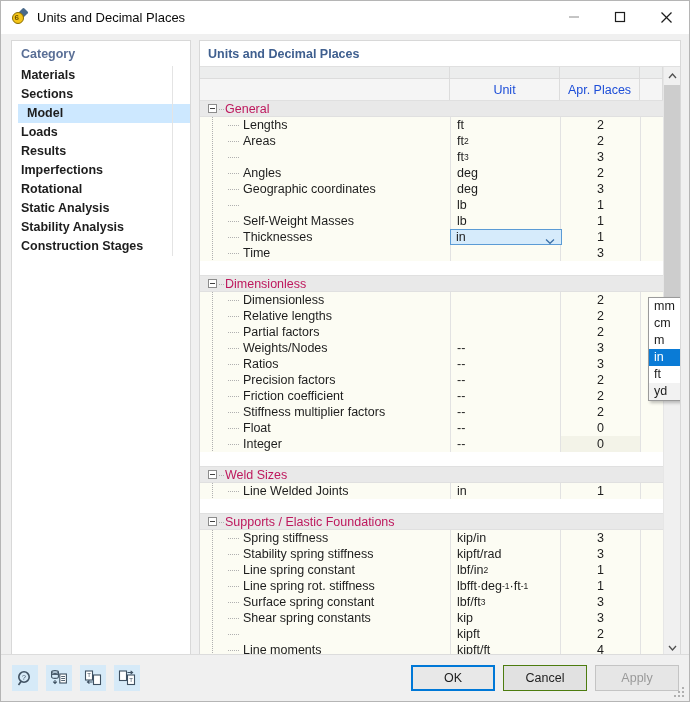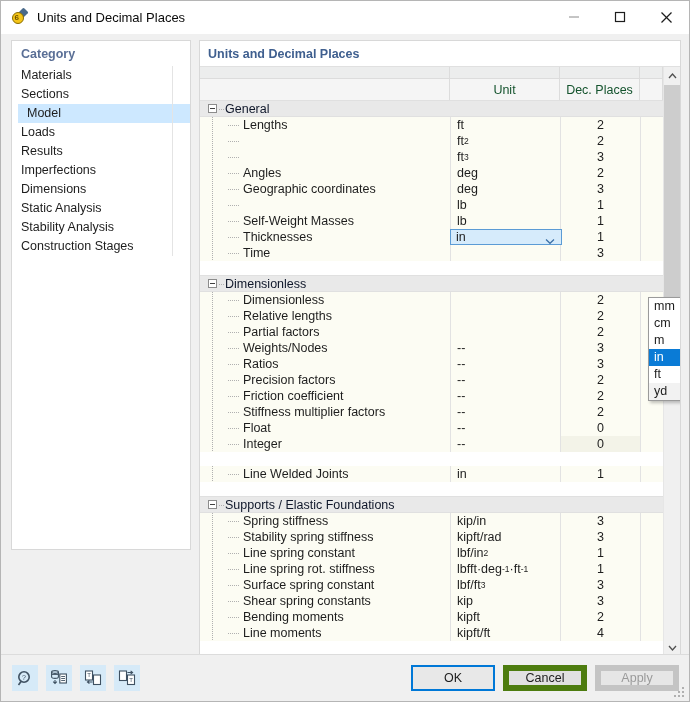--- a/index.html
+++ b/index.html
@@ -71,33 +71,33 @@
   .body-area {
     flex: 1 1 auto;
     position: relative;
     background: #f0f0f0;
     padding: 0;
   }
   
   .category-panel {
     position: absolute;
     left: 10px; top: 6px;
-    width: 180px; height: 510px;
+    width: 180px; height: 615px;
     background: #ffffff;
     border: 1px solid #d8d8d8;
     box-sizing: border-box;
     overflow: hidden;
   }
   .category-header {
     font-size: 12.5px;
     font-weight: bold;
     color: #5a6f96;
     padding: 6px 0 5px 9px;
   }
-  .category-list { position: relative; }
+  .category-list { position: relative; font-weight: bold; }
   .cat-item {
     height: 19px;
     line-height: 19px;
     padding-left: 9px;
     font-size: 12.5px;
     color: #1d1d1d;
     cursor: default;
     white-space: nowrap;
   }
   .cat-item.selected { background: #cde8ff; margin-left: 6px; }
@@ -139,21 +139,21 @@
   }
   .grid-head {
     height: 21px;
     background: #f5f5f5;
     position: relative;
     border-bottom: 1px solid #d3d3d3;
   }
   .hcell {
     position: absolute; top: 0; bottom: 0;
     display: flex; align-items: center; justify-content: center;
-    font-size: 12.5px; color: #14532d;
+    font-size: 12.5px; color: #1d4ed8;
     border-right: 1px solid #dcdcdc;
     box-sizing: border-box;
   }
   .hstrip-cell {
     position: absolute; top: 0; bottom: 0;
     border-right: 1px solid #dcdcdc;
     box-sizing: border-box;
   }
   
   .grid-body {
@@ -216,21 +216,21 @@
     border: 1px solid #8c8c8c;
     background: #ffffff;
     box-sizing: border-box;
   }
   .tree-box::before {
     content: "";
     position: absolute; left: 1px; top: 3px;
     width: 5px; height: 1px;
     background: #404040;
   }
-  .group-label { padding-left: 25px; color: #0f172a; }
+  .group-label { padding-left: 25px; color: #be185d; }
   .child-label { padding-left: 43px; }
   .vline {
     position: absolute;
     left: 12px; top: 0; bottom: 0;
     width: 1px;
     background-image: linear-gradient(to bottom, #b0b0b0 50%, transparent 50%);
     background-size: 1px 2px;
   }
   .hdash {
     position: absolute;
@@ -319,21 +319,21 @@
   .ticon {
     width: 26px; height: 26px;
     background: #d6eaf8;
     display: flex; align-items: center; justify-content: center;
     cursor: default;
   }
   .btns { position: absolute; right: 10px; display: flex; gap: 8px; }
   .btn {
     width: 84px; height: 26px;
     background: #e1e1e1;
-    border: 6px solid #4d7c0f;
+    border: 1px solid #4d7c0f;
     box-sizing: border-box;
     font-size: 12.5px;
     color: #1d1d1d;
     display: flex; align-items: center; justify-content: center;
     cursor: default;
     font-family: "Liberation Sans", sans-serif;
   }
   .btn.primary {
     background: #e8e8e8;
     border: 2px solid #0078d7;
@@ -384,21 +384,21 @@
     <div class="category-panel">
       <div class="category-header">Category</div>
       <div class="category-list" id="category-list">
         <div class="cat-divider"></div>
       <div class="cat-item">Materials</div>
           <div class="cat-item">Sections</div>
           <div class="cat-item selected">Model</div>
           <div class="cat-item">Loads</div>
           <div class="cat-item">Results</div>
           <div class="cat-item">Imperfections</div>
-          <div class="cat-item">Dimensions</div>
+          <div class="cat-item">Rotational</div>
           <div class="cat-item">Static Analysis</div>
           <div class="cat-item">Stability Analysis</div>
           <div class="cat-item">Construction Stages</div>
         </div>
     </div>
 
     <div class="right-panel">
       <div class="panel-title">Units and Decimal Places</div>
 
       <div class="grid-wrap">
@@ -406,21 +406,21 @@
         <div class="grid-head-strip">
           <div class="hstrip-cell" style="left:0;width:250px"></div>
           <div class="hstrip-cell" style="left:250px;width:110px"></div>
           <div class="hstrip-cell" style="left:360px;width:80px"></div>
           <div class="hstrip-cell" style="left:440px;right:17px"></div>
         </div>
 
         <div class="grid-head">
           <div class="hcell" style="left:0;width:250px"></div>
           <div class="hcell" style="left:250px;width:110px">Unit</div>
-          <div class="hcell" style="left:360px;width:80px">Dec. Places</div>
+          <div class="hcell" style="left:360px;width:80px">Apr. Places</div>
           <div class="hcell" style="left:440px;right:17px"></div>
         </div>
 
         <div class="grid-body" id="grid-body">
             <div class="row group">
               <div class="tree-box"></div>
               <div class="group-dash"></div>
               <div class="c-label group-label">General</div>
               <div class="c-unit"></div>
               <div class="c-dec"></div>
@@ -432,20 +432,21 @@
               <div class="c-label child-label">Lengths</div>
               <div class="c-unit">
                 <span>ft</span>
               </div>
               <div class="c-dec">2</div>
               <div class="c-extra"></div>
             </div>
             <div class="row">
               <div class="vline"></div>
               <div class="hdash"></div>
+              <div class="c-label child-label">Areas</div>
               <div class="c-unit">
                 <span>ft</span>
                 <sup>2</sup>
               </div>
               <div class="c-dec">2</div>
               <div class="c-extra"></div>
             </div>
             <div class="row">
               <div class="vline"></div>
               <div class="hdash"></div>
@@ -621,20 +622,28 @@
               <div class="vline"></div>
               <div class="hdash"></div>
               <div class="c-label child-label">Integer</div>
               <div class="c-unit">
                 <span>--</span>
               </div>
               <div class="c-dec">0</div>
               <div class="c-extra"></div>
             </div>
             <div class="row spacer"></div>
+            <div class="row group">
+              <div class="tree-box"></div>
+              <div class="group-dash"></div>
+              <div class="c-label group-label">Weld Sizes</div>
+              <div class="c-unit"></div>
+              <div class="c-dec"></div>
+              <div class="c-extra"></div>
+            </div>
             <div class="row">
               <div class="vline"></div>
               <div class="hdash"></div>
               <div class="c-label child-label">Line Welded Joints</div>
               <div class="c-unit">
                 <span>in</span>
               </div>
               <div class="c-dec">1</div>
               <div class="c-extra"></div>
             </div>
@@ -708,21 +717,20 @@
               <div class="c-label child-label">Shear spring constants</div>
               <div class="c-unit">
                 <span>kip</span>
               </div>
               <div class="c-dec">3</div>
               <div class="c-extra"></div>
             </div>
             <div class="row">
               <div class="vline"></div>
               <div class="hdash"></div>
-              <div class="c-label child-label">Bending moments</div>
               <div class="c-unit">
                 <span>kipft</span>
               </div>
               <div class="c-dec">2</div>
               <div class="c-extra"></div>
             </div>
             <div class="row">
               <div class="vline"></div>
               <div class="hdash"></div>
               <div class="c-label child-label">Line moments</div>

